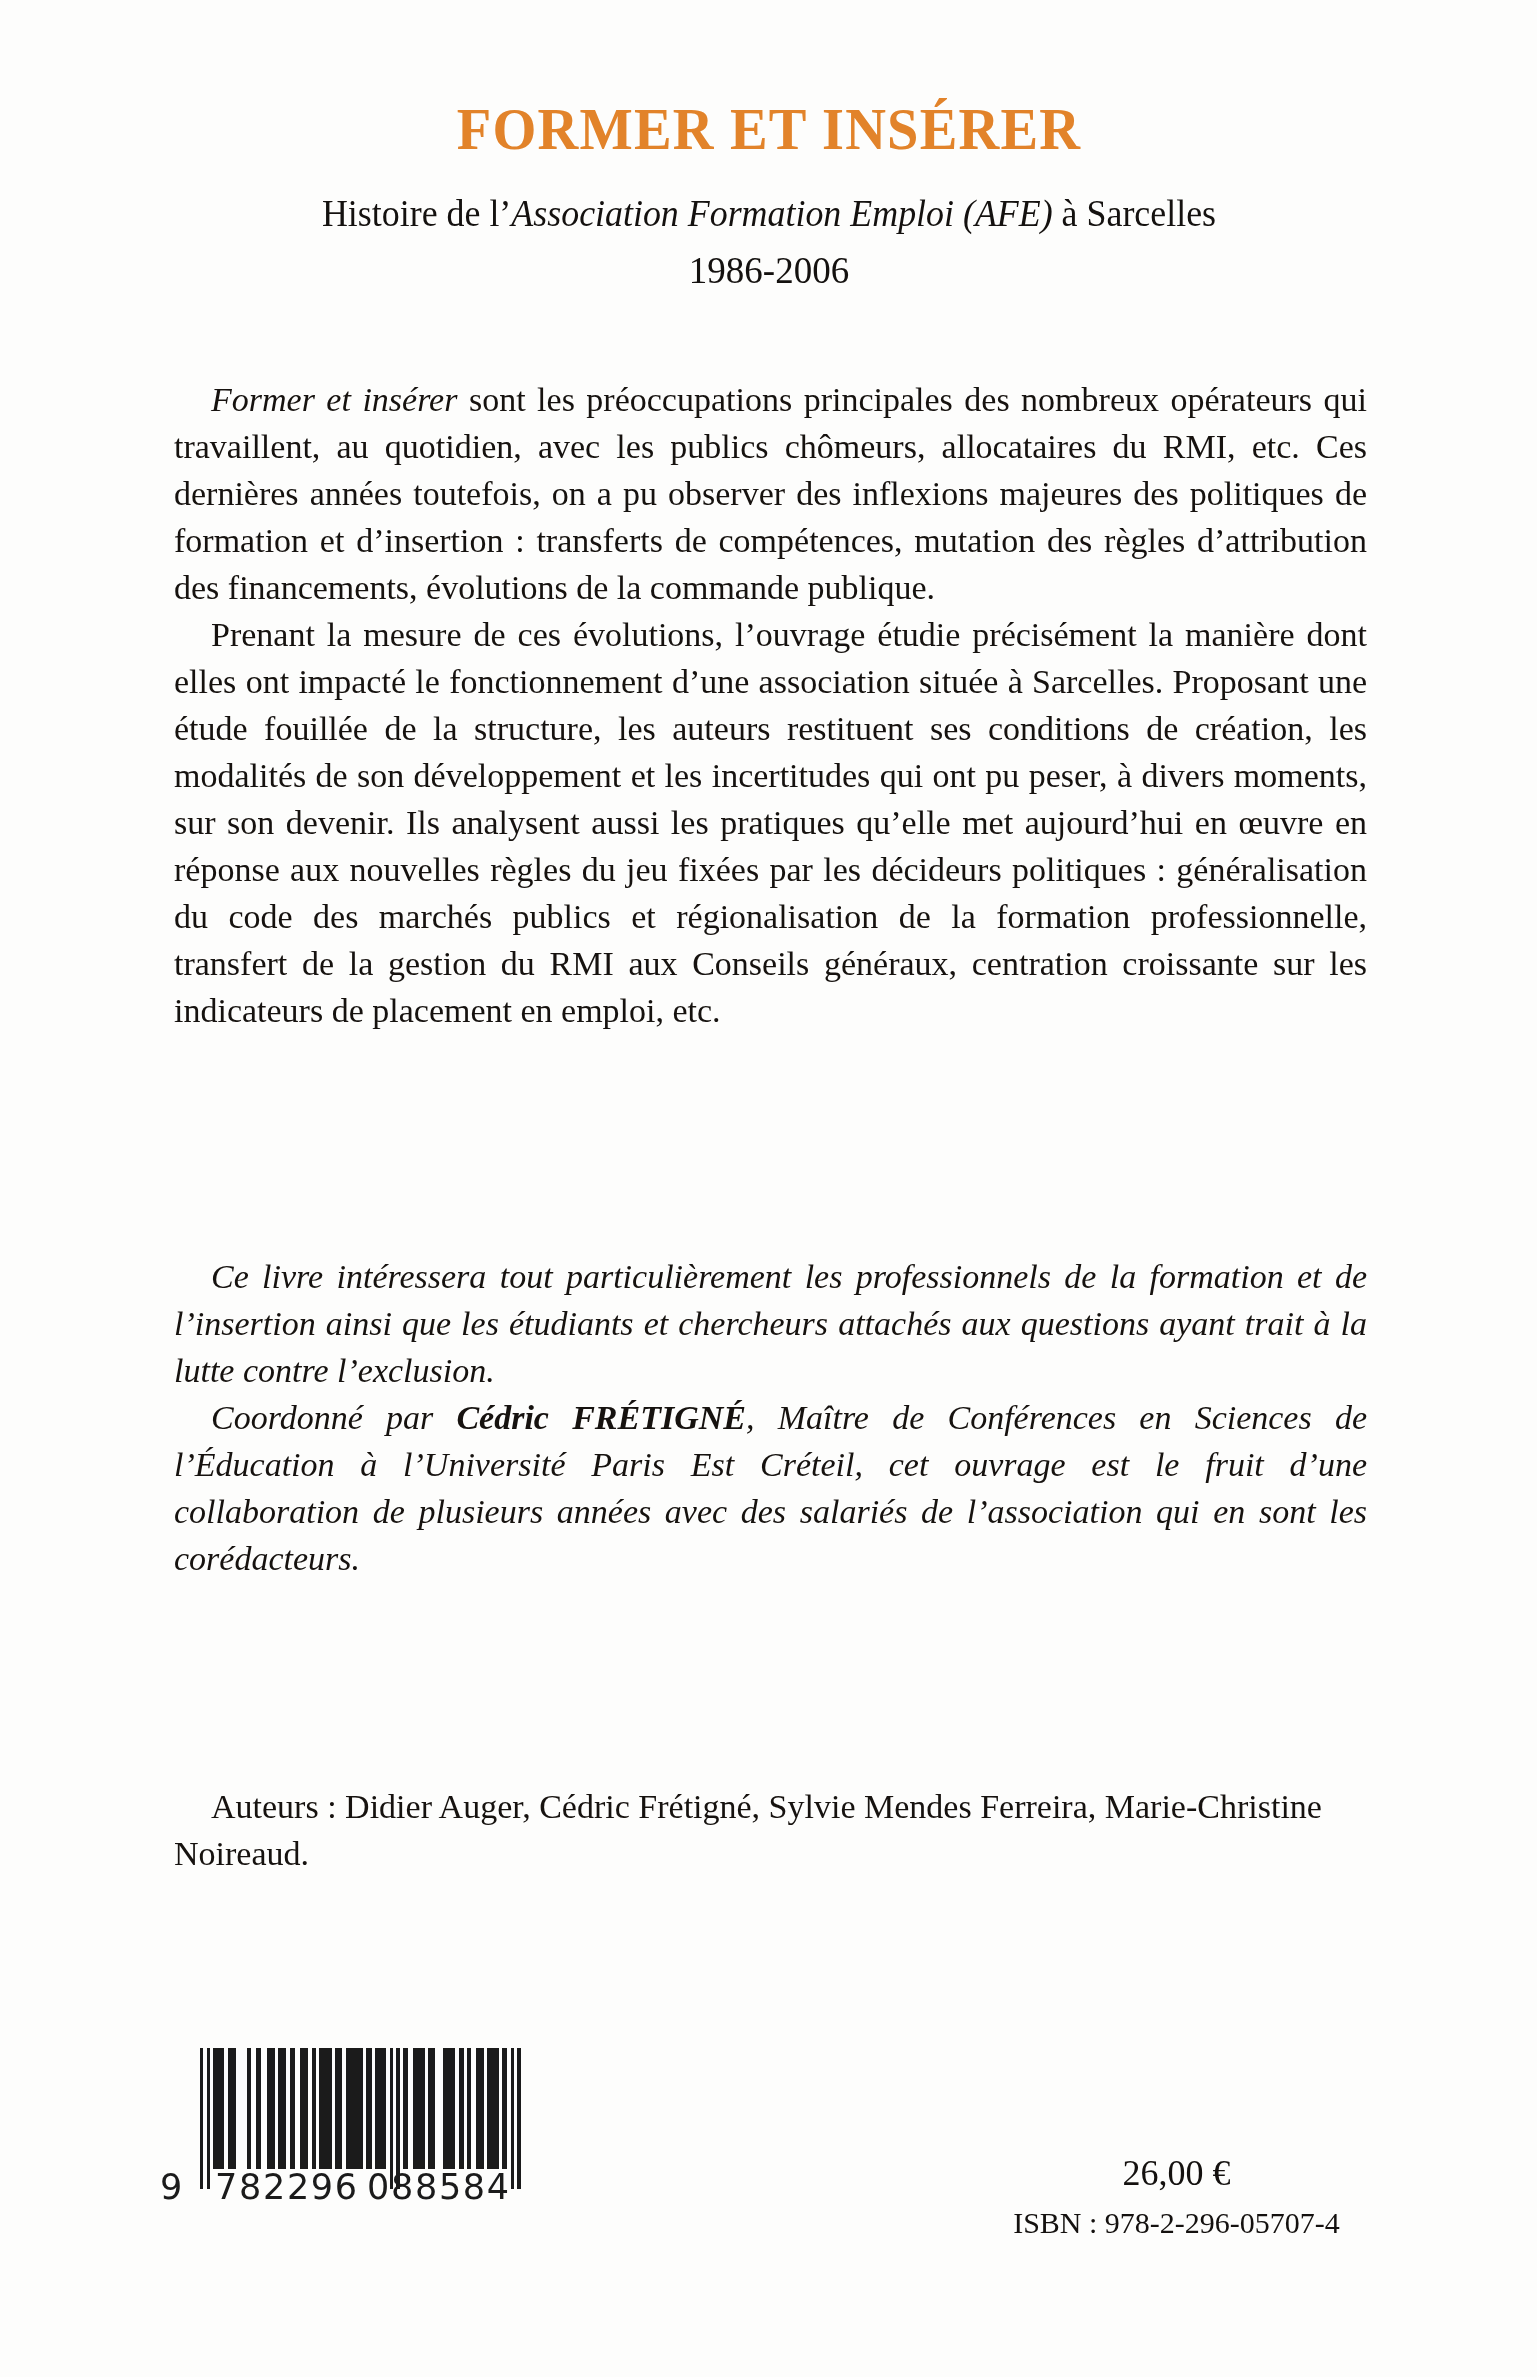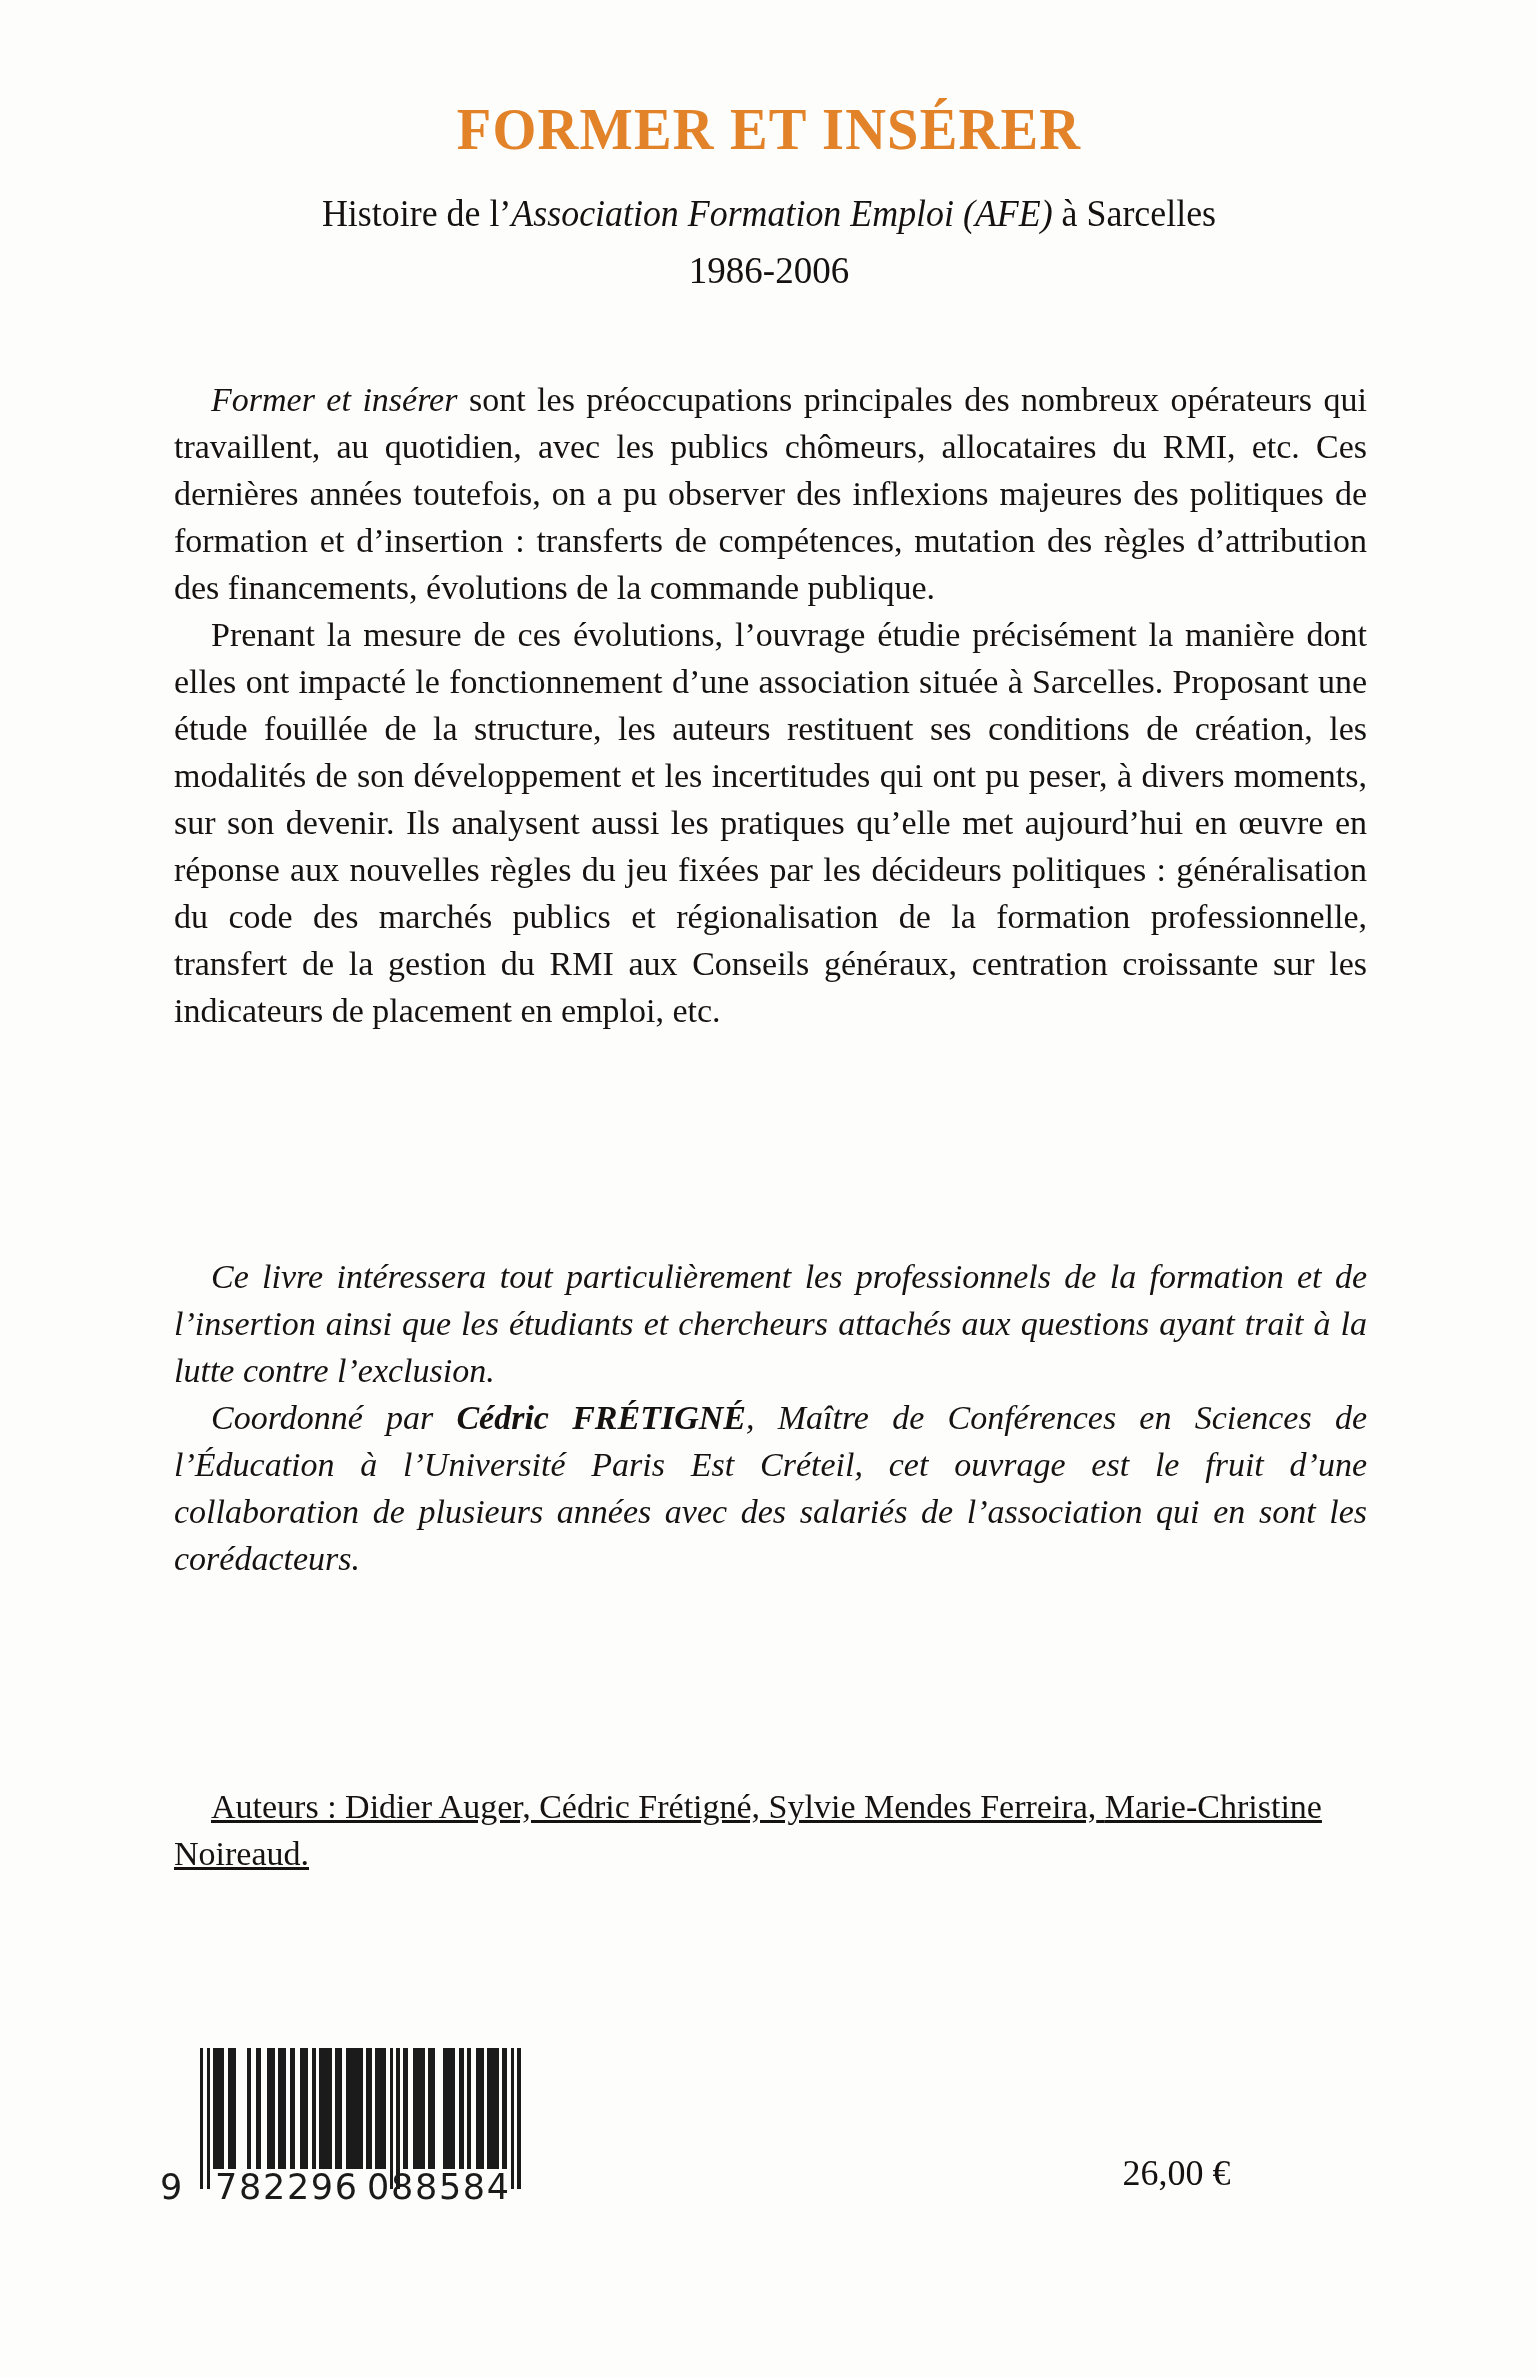--- a/index.html
+++ b/index.html
@@ -107,21 +107,20 @@
     left: 174px;
     width: 1193px;
   }
   p.authors {
     margin: 0;
     text-align: left;
     font-size: 34px;
     line-height: 47px;
     color: #16120f;
     text-indent: 37px;
-    text-decoration: underline;
   }
 
   
   .barcode-area {
     position: absolute;
     left: 160px;
     top: 2048px;
     width: 378px;
   }
   .barcode-bars {
@@ -282,16 +281,17 @@
     </div>
     <div class="barcode-digits">
       <span class="bc-lead">9</span>
       <span class="bc-left">782296</span>
       <span class="bc-right">088584</span>
     </div>
   </div>
 
   <div class="price-area">
     <div class="price">26,00 €</div>
+    <div class="isbn">ISBN : 978-2-296-05707-4</div>
   </div>
 
 </div>
 
 
 </body></html>

